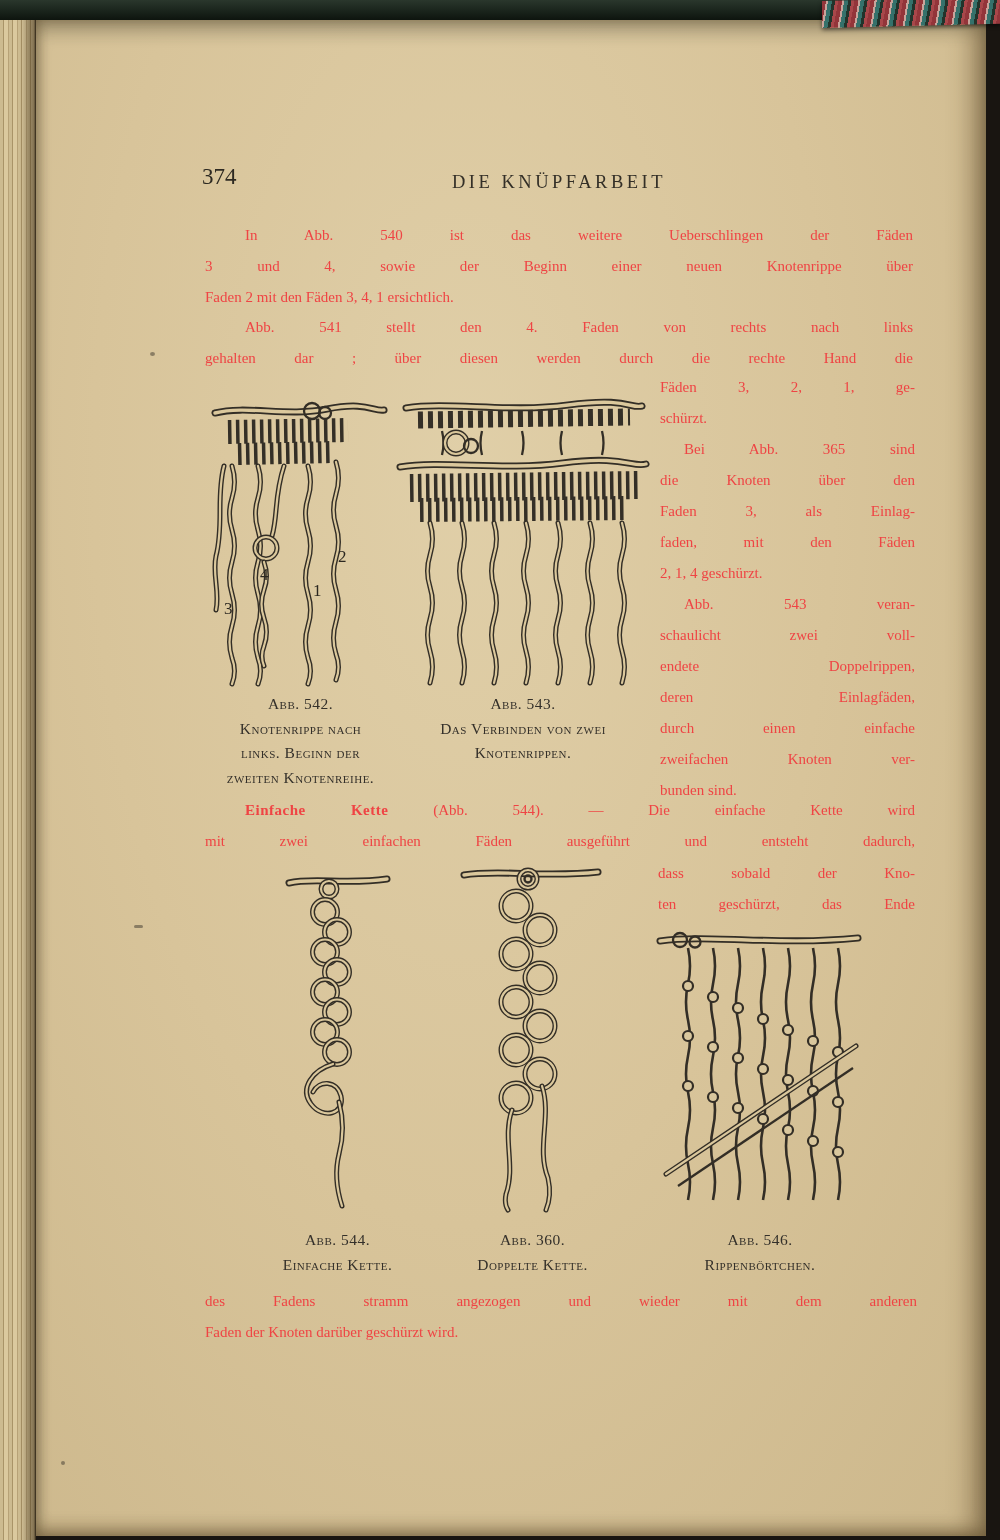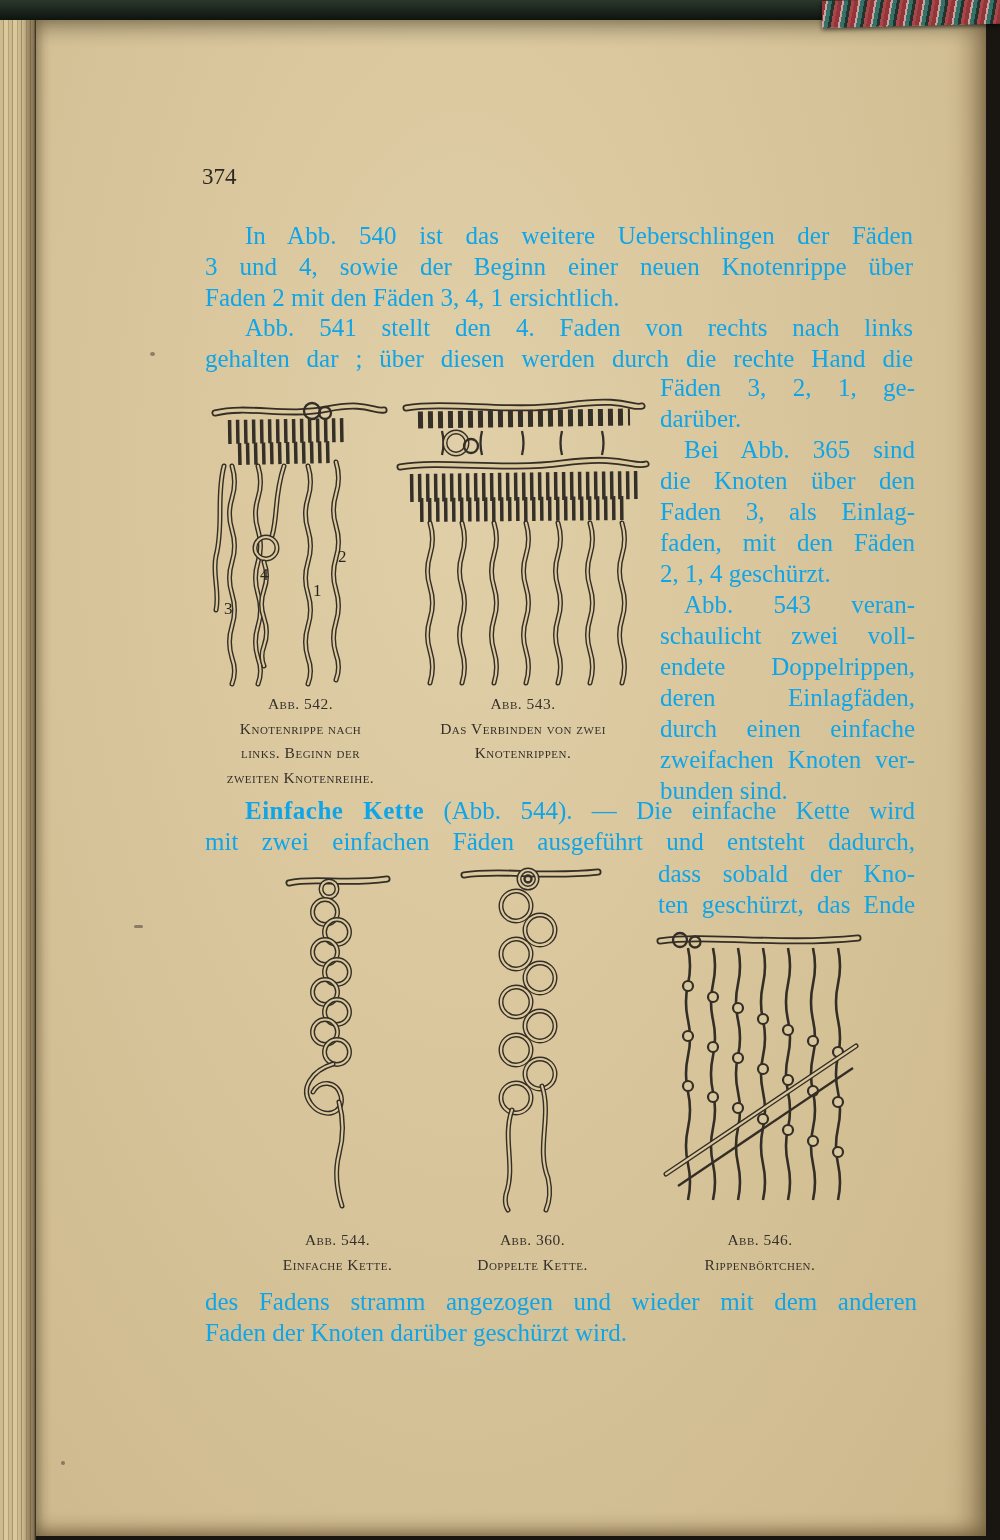--- a/index.html
+++ b/index.html
@@ -21,21 +21,21 @@
   .top-band { position:absolute; left:0; top:0; width:1000px; height:20px;
     background:linear-gradient(180deg,#2a372c 0%, #1a241c 55%, #0d140e 100%); }
 
   .cloth { position:absolute; left:822px; top:1px; width:178px; height:27px;
     transform:skewY(-1.4deg); transform-origin:left top;
     background: repeating-linear-gradient(100deg, #93353a 0 4px, #c8a49b 4px 6px, #35716b 6px 10px, #22342b 10px 13px, #a8474a 13px 16px);
     box-shadow: 0 2px 4px rgba(0,0,0,.55); }
 
   .speck { position:absolute; background:#4a4336; border-radius:50%; opacity:.55; }
 
-  .txt { position:absolute; color:#0ea5e9; font-size:25px; line-height:31px; }
+  .txt { position:absolute; color:#ef4444; font-size:15px; line-height:31px; }
   .tline { text-align:justify; text-align-last:justify; }
   .par:not(.cont) .tline:last-child { text-align-last:left; }
   .ind1 > .tline:first-child { text-indent:40px; }
   .ind2 > .tline:first-child { text-indent:24px; }
   b { letter-spacing:.5px; }
 
   .pagenum { position:absolute; color:#2e2a22; font-size:23px; }
   .header { position:absolute; color:#332f27; font-size:18.5px; letter-spacing:3.5px; text-align:center; }
 
   .caption { position:absolute; color:#34302a; font-size:15.5px; line-height:24.5px;
@@ -70,35 +70,36 @@
   <svg width="0" height="0" style="position:absolute" aria-hidden="true">
     <defs>
       <path id="wv218" d="M0,0 q5,16 0,32 q-5,16 0,32 q5,16 0,32 q-5,16 0,32 q5,16 0,32 q-5,16 0,32 q5,13 0,26" fill="none"></path>
       <path id="wv160" d="M0,0 q5,16 0,32 q-5,16 0,32 q5,16 0,32 q-5,16 0,32 q5,16 0,32" fill="none"></path>
       <path id="wv252" d="M0,0 q4,18 0,36 q-4,18 0,36 q4,18 0,36 q-4,18 0,36 q4,18 0,36 q-4,18 0,36 q4,18 0,36" fill="none"></path>
       <path id="wv104" d="M0,0 q5,14 0,28 q-5,14 0,28 q5,14 0,28 q-4,10 0,20" fill="none"></path>
     </defs>
   </svg>
 
   <div class="pagenum" style="left:202px; top:164px;">374</div>
+  <div class="header" style="left:205px; top:172px; width:708px;">DIE KNÜPFARBEIT</div>
 
   <div class="txt par ind1" style="left:205px; top:220px; width:708px;">
       <div class="tline">In Abb. 540 ist das weitere Ueberschlingen der Fäden</div>
       <div class="tline">3 und 4, sowie der Beginn einer neuen Knotenrippe über</div>
       <div class="tline">Faden 2 mit den Fäden 3, 4, 1 ersichtlich.</div>
     </div>
 
   <div class="txt par ind1 cont" style="left:205px; top:312px; width:708px;">
       <div class="tline">Abb. 541 stellt den 4. Faden von rechts nach links</div>
       <div class="tline">gehalten dar ; über diesen werden durch die rechte Hand die</div>
     </div>
 
   <div class="txt par cont" style="left:660px; top:372px; width:255px;">
       <div class="tline">Fäden 3, 2, 1, ge-</div>
-      <div class="tline">darüber.</div>
+      <div class="tline">schürzt.</div>
     </div>
   <div class="txt par ind2" style="left:660px; top:434px; width:255px;">
       <div class="tline">Bei Abb. 365 sind</div>
       <div class="tline">die Knoten über den</div>
       <div class="tline">Faden 3, als Einlag-</div>
       <div class="tline">faden, mit den Fäden</div>
       <div class="tline">2, 1, 4 geschürzt.</div>
     </div>
   <div class="txt par ind2" style="left:660px; top:589px; width:255px;">
       <div class="tline">Abb. 543 veran-</div>

